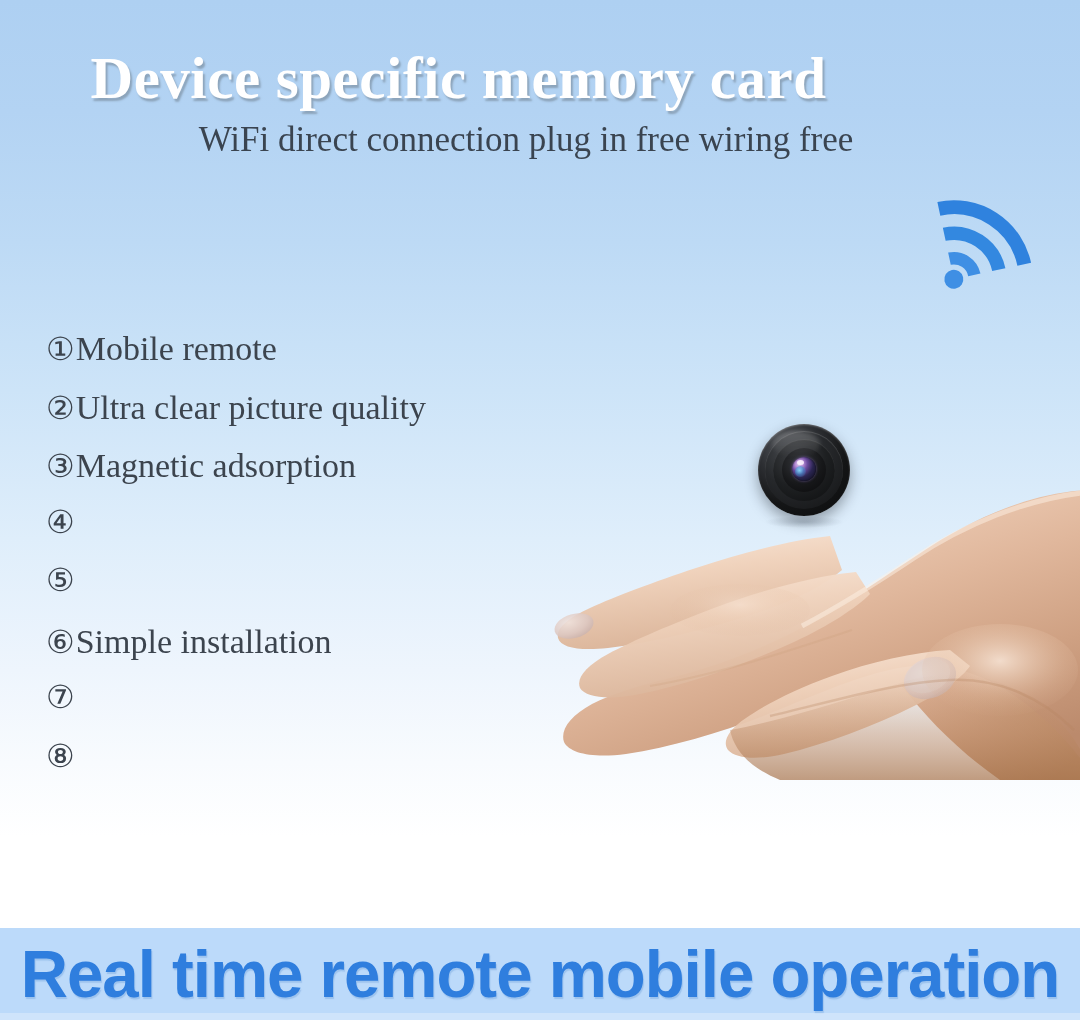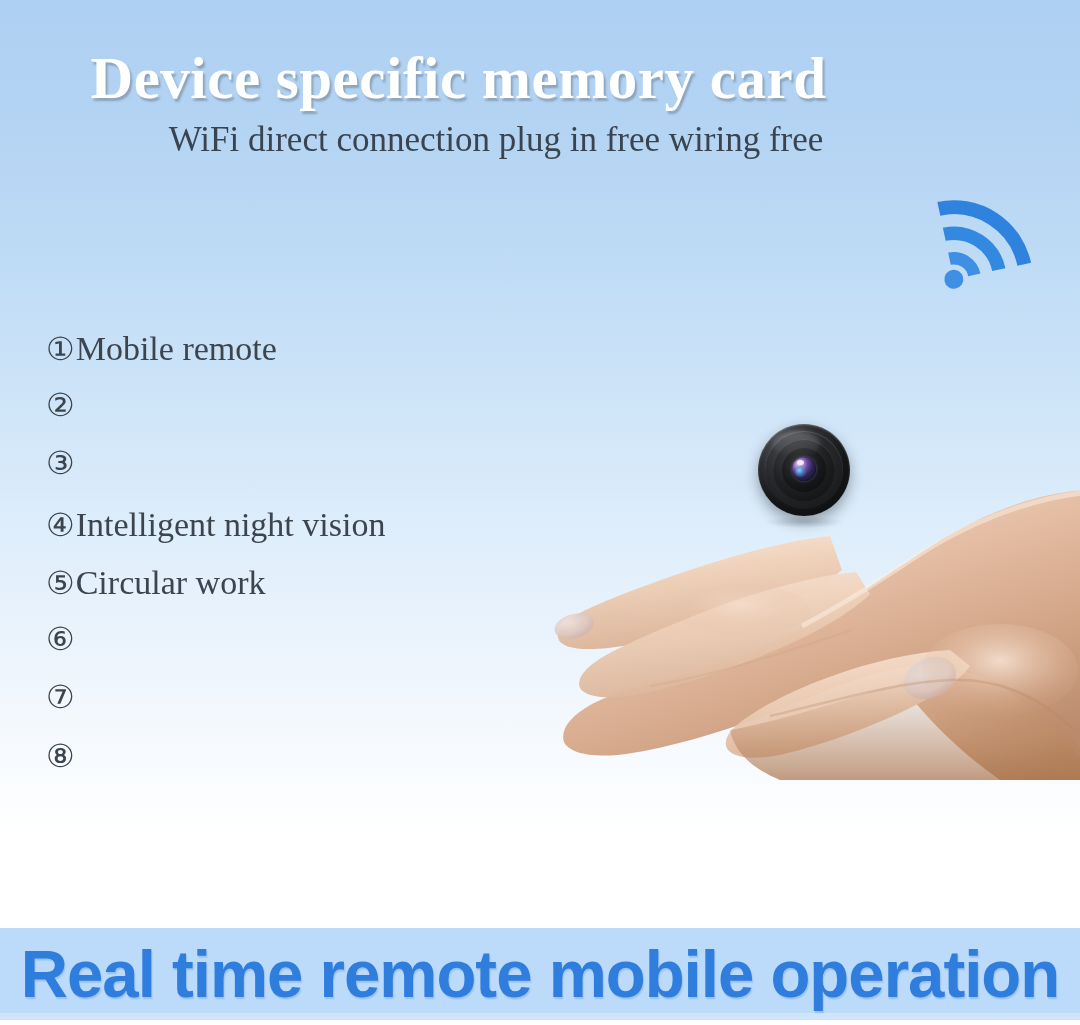--- a/index.html
+++ b/index.html
@@ -57,20 +57,21 @@
     position: absolute;
     left: 0;
     top: 120px;
     width: 992px;
     text-align: center;
     font-family: "Liberation Serif", serif;
     font-weight: normal;
     font-size: 35px;
     color: #3a4450;
     white-space: nowrap;
+    padding-left: 30px;
   }
 
   
   .wifi-icon {
     position: absolute;
     left: 925px;
     top: 188px;
     width: 125px;
     height: 110px;
   }
@@ -248,34 +249,35 @@
     </svg>
   </div>
 
   <div class="features">
     <div class="feature-row">
       <span class="feature-num">①</span>
       <span class="feature-label">Mobile remote</span>
     </div>
     <div class="feature-row">
       <span class="feature-num">②</span>
+      <span class="feature-label">Ultra clear picture quality</span>
     </div>
     <div class="feature-row">
       <span class="feature-num">③</span>
+      <span class="feature-label">Magnetic adsorption</span>
     </div>
     <div class="feature-row">
       <span class="feature-num">④</span>
-      <span class="feature-label">Intelligent night vision</span>
     </div>
     <div class="feature-row">
       <span class="feature-num">⑤</span>
-      <span class="feature-label">Circular work</span>
     </div>
     <div class="feature-row">
       <span class="feature-num">⑥</span>
+      <span class="feature-label">Simple installation</span>
     </div>
     <div class="feature-row">
       <span class="feature-num">⑦</span>
     </div>
     <div class="feature-row">
       <span class="feature-num">⑧</span>
     </div>
   </div>
 
   <div class="hand">

